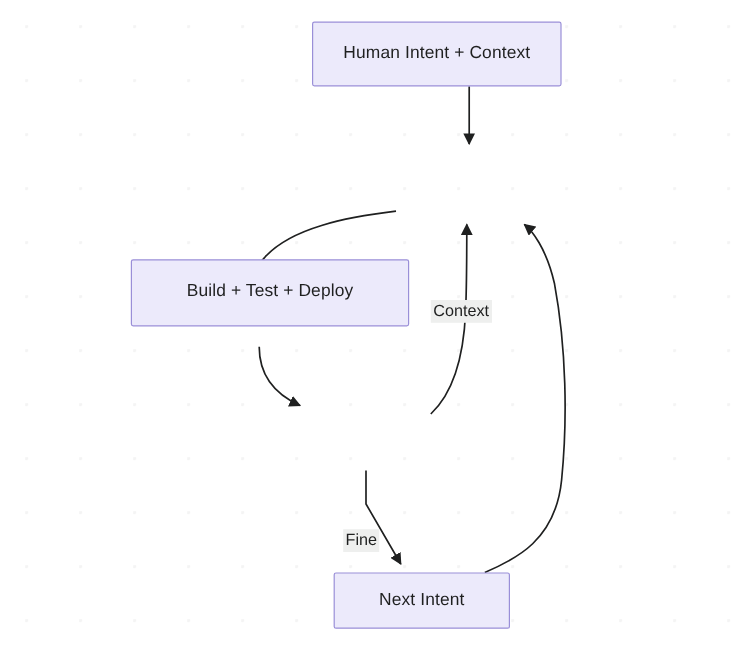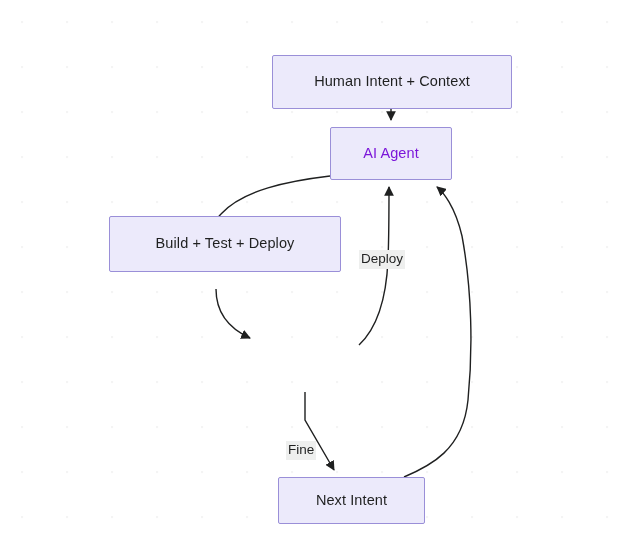--- a/index.html
+++ b/index.html
@@ -76,34 +76,31 @@
 
     <path d="M 216 289 C 216 312, 228 328, 250 338" fill="none" stroke="#1f2020" stroke-width="1.4" marker-end="url(#arrowhead)"></path>
 
     <path d="M 359 345 C 375 330, 386 305, 388 260 C 389 236, 389 205, 389 187" fill="none" stroke="#1f2020" stroke-width="1.4" marker-end="url(#arrowhead)"></path>
 
     <path d="M 305 392 L 305 420 L 334 470" fill="none" stroke="#1f2020" stroke-width="1.4" marker-end="url(#arrowhead)"></path>
 
     <path d="M 404 477 C 430 466, 463 450, 468 400 C 473 350, 472 290, 462 236 C 455 206, 443 192, 437 187" fill="none" stroke="#1f2020" stroke-width="1.4" marker-end="url(#arrowhead)"></path>
   </svg>
 
-  <div class="node" style="left:272px; top:18px; width:240px; height:54px;margin-top:37px;">
+  <div class="node" style="left:260px; top:18px; width:208px; height:54px;">
     <span>Human Intent + Context</span>
   </div>
 
-  <div class="node accent-text" style="left:330px; top:127px; width:122px; height:53px;">
-    <span>AI Agent</span>
-  </div>
 
   <div class="node" style="left:109px; top:216px; width:232px; height:56px;">
     <span>Build + Test + Deploy</span>
   </div>
 
 
   <div class="node" style="left:278px; top:477px; width:147px; height:47px;">
     <span>Next Intent</span>
   </div>
 
-  <div class="edge-label" style="left:359px; top:250px;">Deploy</div>
+  <div class="edge-label" style="left:359px; top:250px;">Context</div>
 
   <div class="edge-label" style="left:286px; top:425px;margin-top:16px;">Fine</div>
 
 </div>
 
 </body></html>

